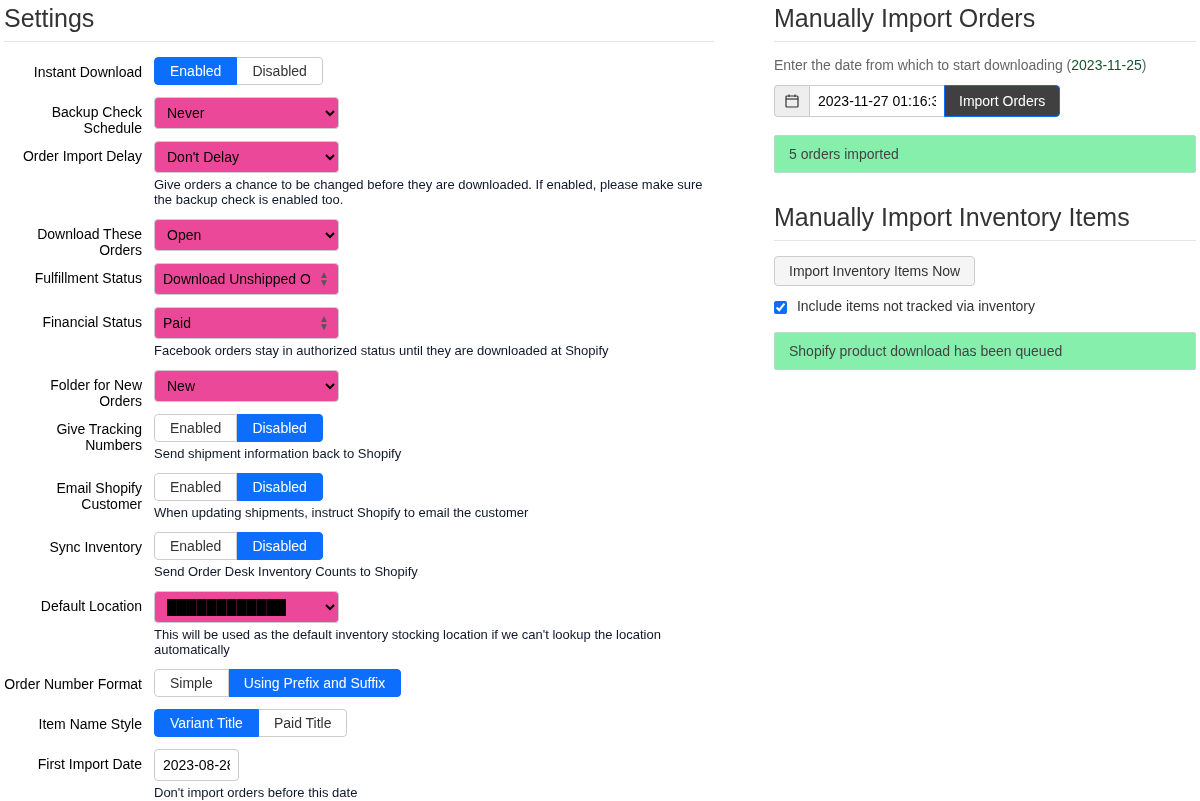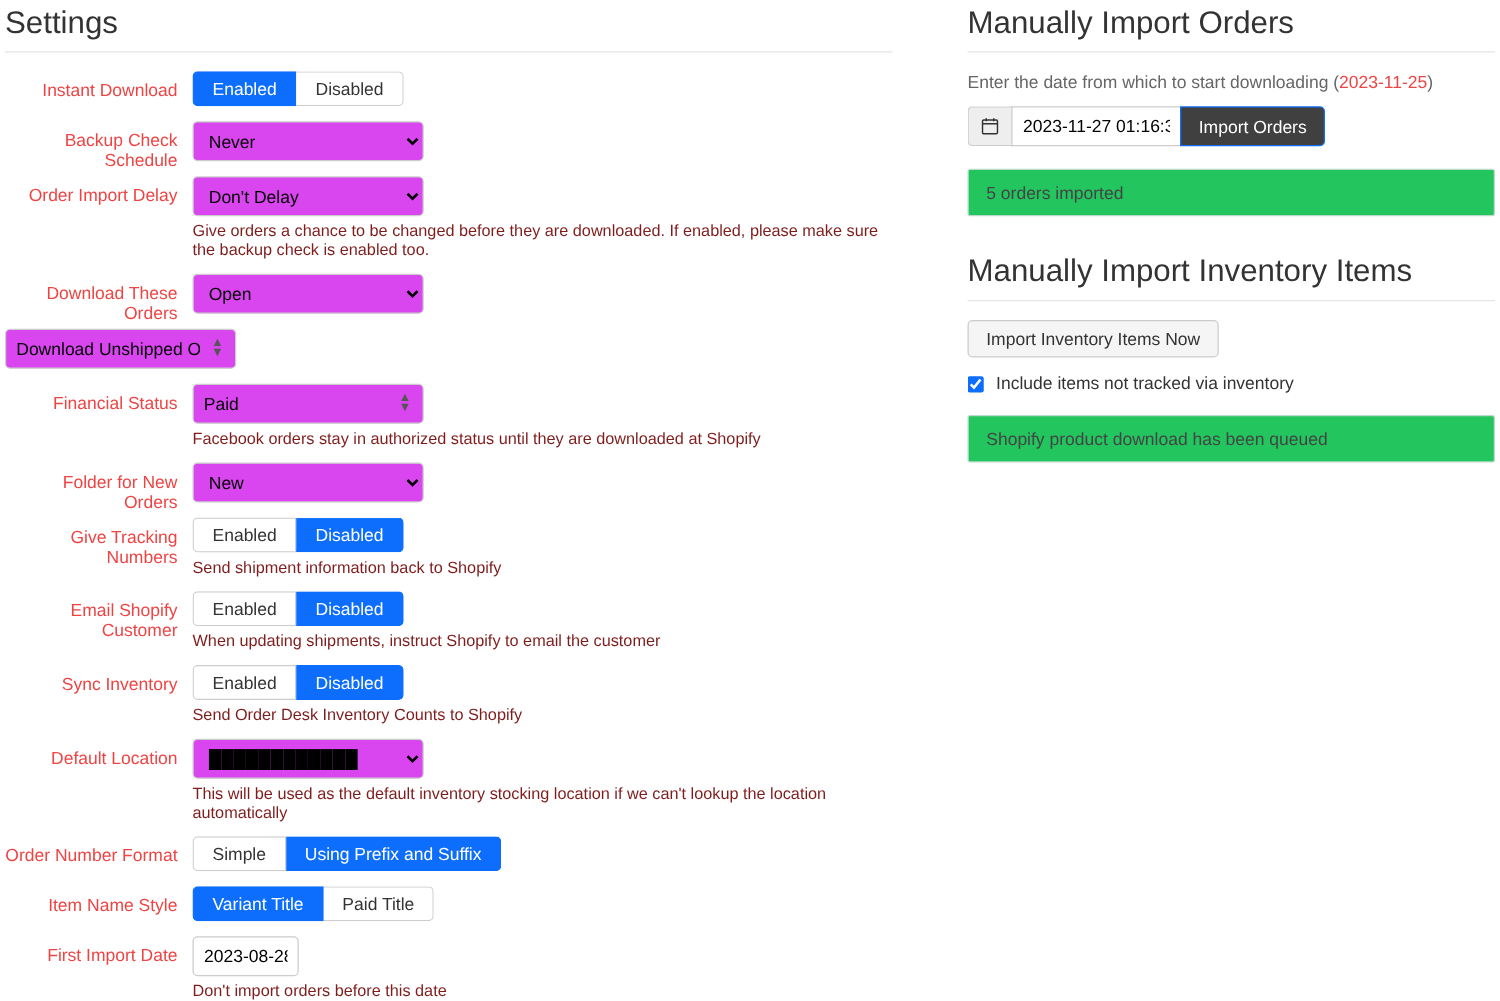--- a/index.html
+++ b/index.html
@@ -3,43 +3,43 @@
 <meta charset="utf-8">
 <style>
 * { box-sizing: border-box; margin: 0; padding: 0; }
 body { font-family: -apple-system, "Helvetica Neue", Arial, sans-serif; font-size: 14px; color: #333; background: #fff; }
 .container { display: flex; padding: 4px; }
 .left-panel { flex: 0 0 760px; padding-right: 50px; }
 .right-panel { flex: 1; padding-left: 10px; }
 h2 { font-size: 25px; font-weight: 400; color: #333; margin-bottom: 8px; }
 .hr { border: none; border-top: 1px solid #e5e5e5; margin-bottom: 15px; }
 .form-row { display: flex; margin-bottom: 0; }
-.form-label { flex: 0 0 150px; text-align: right; padding-right: 12px; padding-top: 7px; font-size: 14px; color: #ef4444; }
+.form-label { flex: 0 0 150px; text-align: right; padding-right: 12px; padding-top: 7px; font-size: 14px; color: #000000; }
 .form-control-wrap { flex: 1; padding-bottom: 12px; }
-.help-text { font-size: 13px; color: #7f1d1d; margin-top: 4px; }
+.help-text { font-size: 13px; color: #0f172a; margin-top: 4px; }
 .toggle-group { display: inline-flex; border-radius: 4px; overflow: hidden; }
 .toggle-btn { padding: 5px 15px; font-size: 14px; border: 1px solid #ccc; background: #fff; color: #333; cursor: pointer; }
 .toggle-btn.active { background: #0d6efd; color: #fff; border-color: #0d6efd; }
 .toggle-btn:first-child { border-top-left-radius: 4px; border-bottom-left-radius: 4px; }
 .toggle-btn:last-child { border-top-right-radius: 4px; border-bottom-right-radius: 4px; border-left: none; }
 .toggle-btn.active + .toggle-btn { border-left: none; }
-select { padding: 5px 8px; font-size: 14px; border: 1px solid #ccc; border-radius: 4px; background: #d946ef; min-width: 185px; height: 32px; }
+select { padding: 5px 8px; font-size: 14px; border: 1px solid #ccc; border-radius: 4px; background: #ec4899; min-width: 185px; height: 32px; }
 select.with-updown { appearance: none; background-image: none; padding-right: 28px; }
 .select-wrap { position: relative; display: inline-block; }
 .select-wrap .updown { position: absolute; right: 10px; top: 50%; transform: translateY(-50%); font-size: 10px; line-height: 8px; color: #555; pointer-events: none; }
 input[type="text"] { padding: 5px 8px; font-size: 14px; border: 1px solid #ccc; border-radius: 4px; height: 32px; }
 .input-group { display: inline-flex; }
 .input-group-addon { display: inline-flex; align-items: center; justify-content: center; padding: 0 10px; background: #eee; border: 1px solid #ccc; border-right: none; border-top-left-radius: 4px; border-bottom-left-radius: 4px; }
 .input-group input { border-radius: 0; border-right: none; }
 .input-group .btn { border-top-left-radius: 0; border-bottom-left-radius: 0; }
 .btn { padding: 6px 14px; font-size: 14px; border: 1px solid #ccc; border-radius: 4px; background: #f5f5f5; color: #333; cursor: pointer; }
 .btn-primary { background: #404040; color: #fff; border-color: #0d6efd; }
-.alert-success { background: #22c55e; border: 1px solid #badbcc; color: #444; padding: 10px 14px; margin-top: 18px; border-radius: 2px; }
+.alert-success { background: #86efac; border: 1px solid #badbcc; color: #444; padding: 10px 14px; margin-top: 18px; border-radius: 2px; }
 .intro-text { font-size: 14px; color: #666; margin-bottom: 12px; }
-.intro-text a { color: #ef4444; text-decoration: none; }
+.intro-text a { color: #14532d; text-decoration: none; }
 .checkbox-row { margin-top: 12px; font-size: 14px; }
 .checkbox-row input { accent-color: #0d6efd; margin-right: 6px; vertical-align: middle; }
 .blurred { filter: blur(3px); color: #bbb; }
 .narrow { width: 85px; }
 .w185 { width: 185px; }
 .section-gap { margin-top: 30px; }
 </style>
 </head>
 <body>
 
@@ -80,20 +80,21 @@
     <div class="form-row">
       <div class="form-label">Download These Orders</div>
       <div class="form-control-wrap">
         <select class="w185">
           <option>Open</option>
         </select>
       </div>
     </div>
 
     <div class="form-row">
+      <div class="form-label">Fulfillment Status</div>
       <div class="form-control-wrap">
         <div class="select-wrap">
           <select class="with-updown w185">
             <option>Download Unshipped Orders</option>
           </select>
           <div class="updown">▲<br>▼</div>
         </div>
       </div>
     </div>
 

